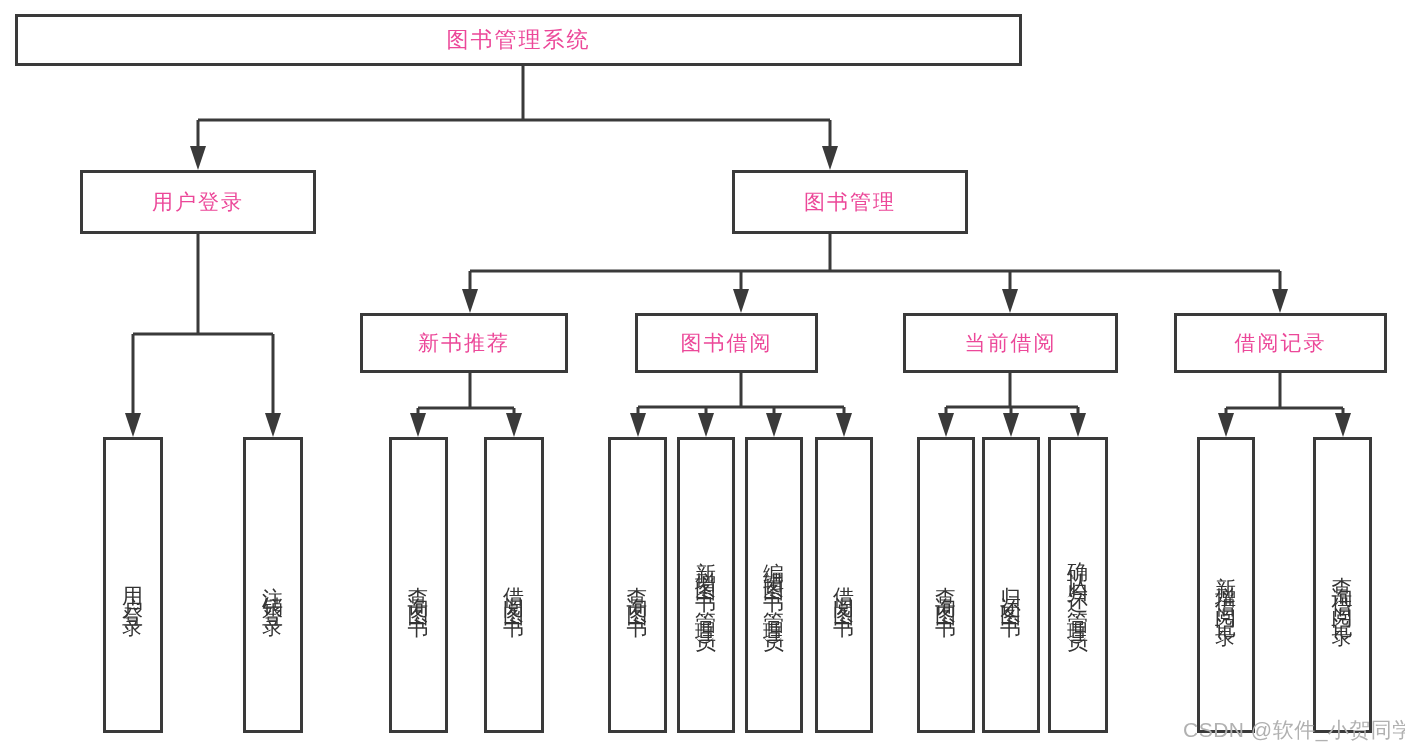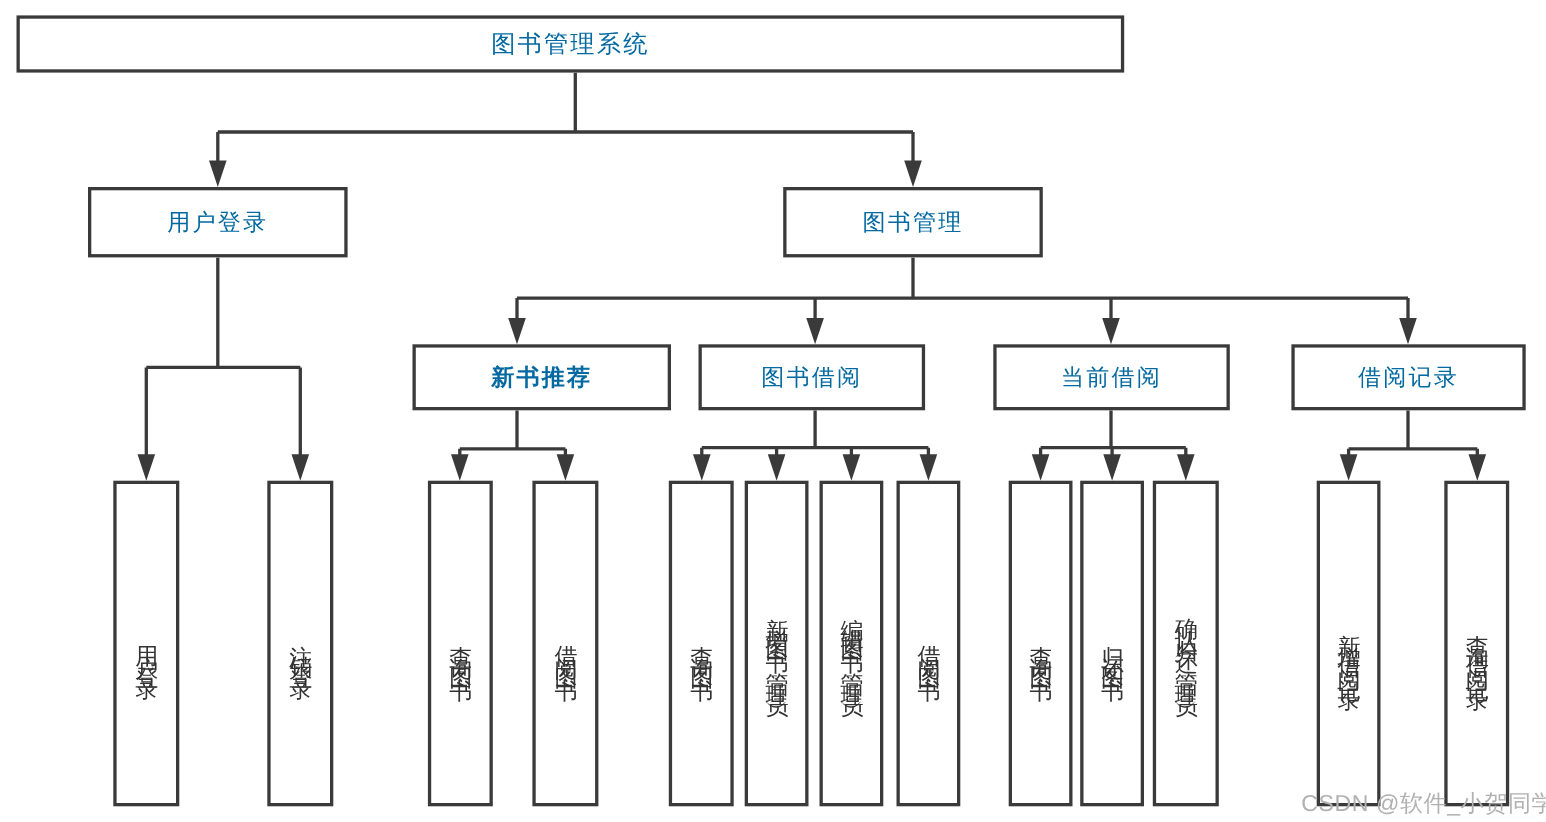--- a/index.html
+++ b/index.html
@@ -10,21 +10,21 @@
     color: #333333;
   }
   .canvas { position: absolute; inset: 0; width: 1405px; height: 747px; }
   svg.connectors { position: absolute; left: 0; top: 0; width: 1405px; height: 747px; z-index: 1; }
   .box {
     position: absolute; z-index: 2;
     border: 3px solid #3a3a3a; background: #ffffff;
     display: flex; align-items: center; justify-content: center;
   }
   .box .hlabel {
-    font-size: 21px; letter-spacing: 2px; white-space: nowrap; color: #0369a1;
+    font-size: 21px; letter-spacing: 2px; white-space: nowrap; color: #ec4899;
   }
   .root-box .hlabel { font-size: 22px; }
   .leaf .vlabel {
     writing-mode: vertical-rl; text-orientation: mixed;
     font-size: 21px; line-height: 1; letter-spacing: 10px;
     color: #333333; margin-bottom: -10px;
   }
   .watermark {
     position: absolute; left: 1183px; top: 716px; z-index: 5;
     font-size: 21px; color: #b1b1b1; white-space: nowrap; letter-spacing: 0.5px;
@@ -75,28 +75,28 @@
     </g>
   </svg>
 
   <div class="box root-box" style="left:15px; top:14px; width:1007px; height:52px;">
     <span class="hlabel">图书管理系统</span>
   </div>
 
   <div class="box" style="left:80px; top:170px; width:236px; height:64px;">
     <span class="hlabel">用户登录</span>
   </div>
-  <div class="box" style="left:712px; top:170px; width:236px; height:64px;">
+  <div class="box" style="left:732px; top:170px; width:236px; height:64px;">
     <span class="hlabel">图书管理</span>
   </div>
 
-  <div class="box" style="left:375px; top:313px; width:235px; height:60px;font-weight:bold;">
+  <div class="box" style="left:360px; top:313px; width:208px; height:60px;">
     <span class="hlabel">新书推荐</span>
   </div>
-  <div class="box" style="left:635px; top:313px; width:206px; height:60px;font-family:Liberation Mono, monospace;">
+  <div class="box" style="left:635px; top:313px; width:183px; height:60px;font-family:Liberation Mono, monospace;">
     <span class="hlabel">图书借阅</span>
   </div>
   <div class="box" style="left:903px; top:313px; width:215px; height:60px;text-align:right;">
     <span class="hlabel">当前借阅</span>
   </div>
   <div class="box" style="left:1174px; top:313px; width:213px; height:60px;text-align:right;">
     <span class="hlabel">借阅记录</span>
   </div>
 
   <div class="box leaf" style="left:103px; top:437px; width:60px; height:296px;">

